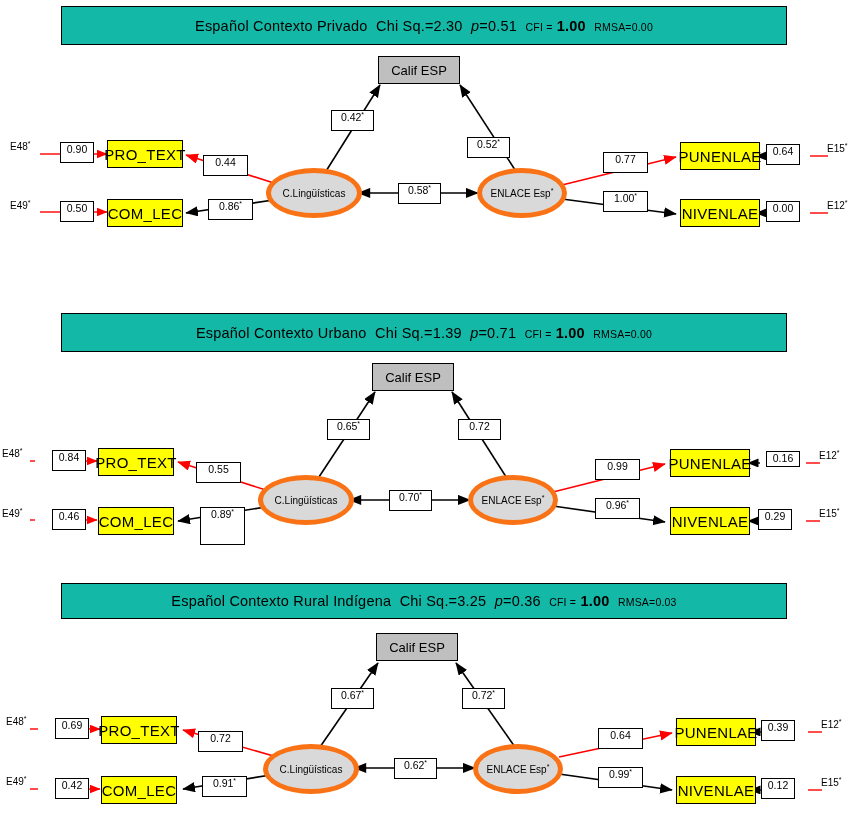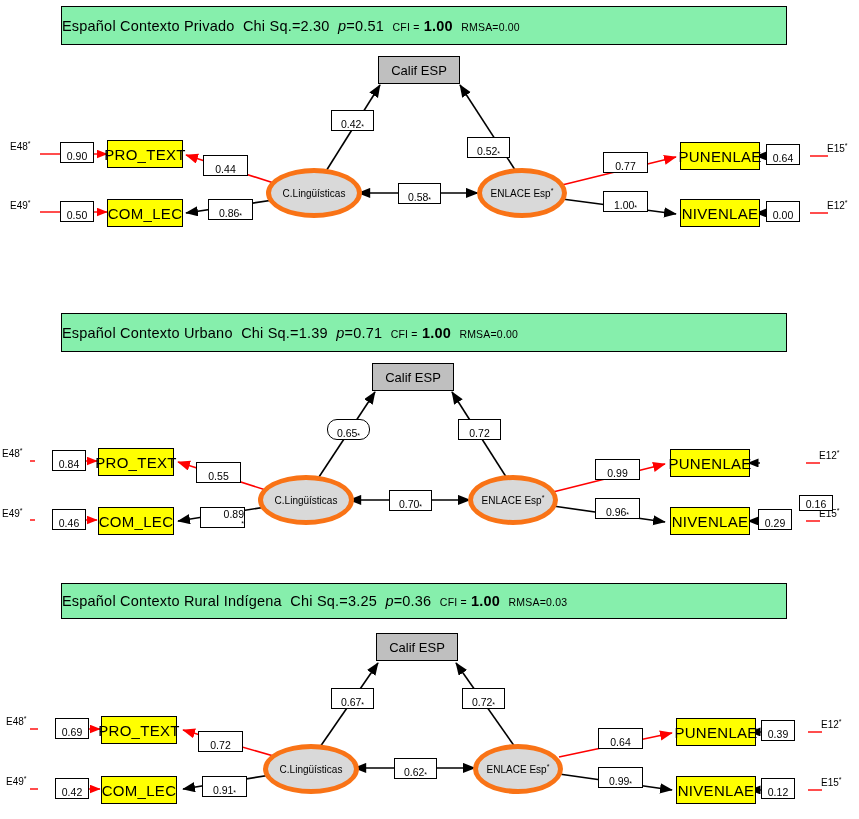--- a/index.html
+++ b/index.html
@@ -1,28 +1,28 @@
 <!DOCTYPE html>
 <html><head>
 <meta charset="utf-8">
 <style>
   html,body{margin:0;padding:0;background:#ffffff;}
   body{width:859px;height:819px;font-family:"Liberation Sans",sans-serif;position:relative;overflow:hidden;}
   .panel{position:absolute;left:0;top:0;width:859px;}
-  .title-box{position:absolute;border:1px solid #000;background:#86efac;display:flex;align-items:center;justify-content:flex-start;box-sizing:border-box;}
+  .title-box{position:absolute;border:1px solid #000;background:#14b8a6;display:flex;align-items:center;justify-content:center;box-sizing:border-box;}
   .title-text{font-size:14.5px;color:#000;white-space:nowrap;letter-spacing:.2px;}
   .title-text .small{font-size:10.5px;}
   .title-text .ital{font-style:italic;}
   .title-text .b{font-weight:bold;}
   svg.edges{position:absolute;left:0;top:0;width:859px;height:819px;pointer-events:none;}
   .node{position:absolute;box-sizing:border-box;display:flex;align-items:center;justify-content:center;}
   .rect-obs{background:#ffff00;border:1px solid #000;font-size:15px;color:#000;letter-spacing:.3px;}
   .rect-grey{background:#bfbfbf;border:1px solid #000;font-size:13px;color:#000;}
   .ellipse{background:#d9d9d9;border:5px solid #f97316;border-radius:50%;font-size:10px;color:#000;}
-  .coef{position:absolute;background:#fff;border:1px solid #000;box-sizing:border-box;display:flex;align-items:flex-end;justify-content:center;font-size:10.5px;color:#000;}
+  .coef{position:absolute;background:#fff;border:1px solid #000;box-sizing:border-box;display:flex;align-items:flex-start;justify-content:center;font-size:10.5px;color:#000;}
   .errlabel{position:absolute;font-size:10px;color:#000;white-space:nowrap;}
   sup{font-size:7px;vertical-align:super;}
 </style>
 </head>
 <body>
 
 <svg class="edges" viewBox="0 0 859 819">
   <defs>
     <marker id="ah" markerWidth="9" markerHeight="9" refX="7.5" refY="3.2" orient="auto">
       <path d="M0,0 L8,3.2 L0,6.4 z" fill="#000"></path>
@@ -212,42 +212,42 @@
   <div class="errlabel" style="left:2px;top:507px;"><span>E49</span><sup>*</sup></div>
   <div class="errlabel" style="left:819px;top:449px;"><span>E12</span><sup>*</sup></div>
   <div class="errlabel" style="left:819px;top:507px;"><span>E15</span><sup>*</sup></div>
 
   <div class="coef" style="left:52px;top:450px;width:34px;height:21px;">
       <span>0.84</span>
     </div>
   <div class="coef" style="left:52px;top:509px;width:34px;height:21px;">
       <span>0.46</span>
     </div>
-  <div class="coef" style="left:799px;top:451px;width:34px;height:16px;margin-top:44px;">
+  <div class="coef" style="left:766px;top:451px;width:34px;height:16px;">
       <span>0.16</span>
     </div>
   <div class="coef" style="left:758px;top:509px;width:34px;height:21px;">
       <span>0.29</span>
     </div>
 
-  <div class="coef" style="left:327px;top:419px;width:43px;height:21px;border-radius:10px;">
+  <div class="coef" style="left:327px;top:419px;width:43px;height:21px;">
       <span>0.65</span>
       <sup>*</sup>
     </div>
   <div class="coef" style="left:458px;top:419px;width:43px;height:21px;">
       <span>0.72</span>
     </div>
   <div class="coef" style="left:389px;top:490px;width:43px;height:21px;">
       <span>0.70</span>
       <sup>*</sup>
     </div>
   <div class="coef" style="left:196px;top:462px;width:45px;height:21px;">
       <span>0.55</span>
     </div>
-  <div class="coef" style="left:200px;top:507px;width:45px;height:21px;flex-direction:column;">
+  <div class="coef" style="left:200px;top:507px;width:45px;height:38px;">
       <span>0.89</span>
       <sup>*</sup>
     </div>
   <div class="coef" style="left:595px;top:459px;width:45px;height:21px;">
       <span>0.99</span>
     </div>
   <div class="coef" style="left:595px;top:498px;width:45px;height:21px;">
       <span>0.96</span>
       <sup>*</sup>
     </div>

